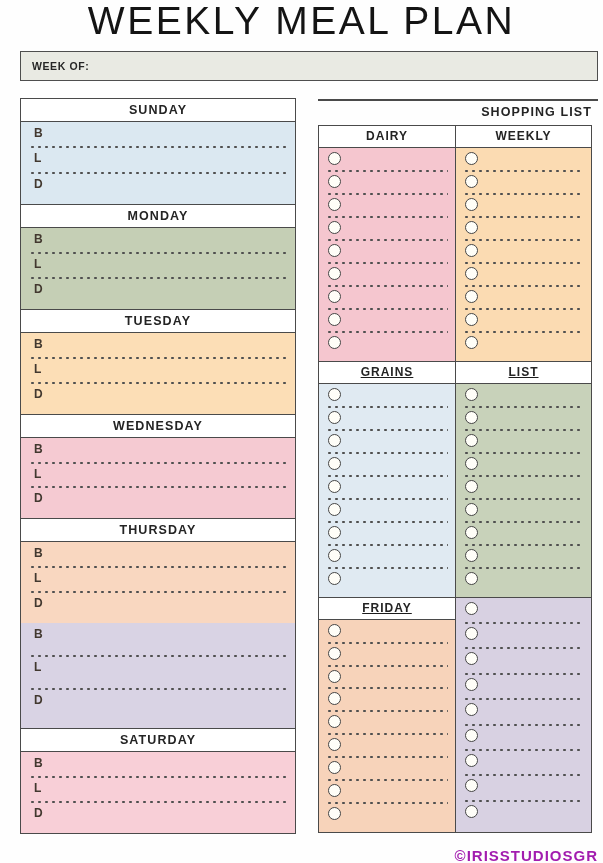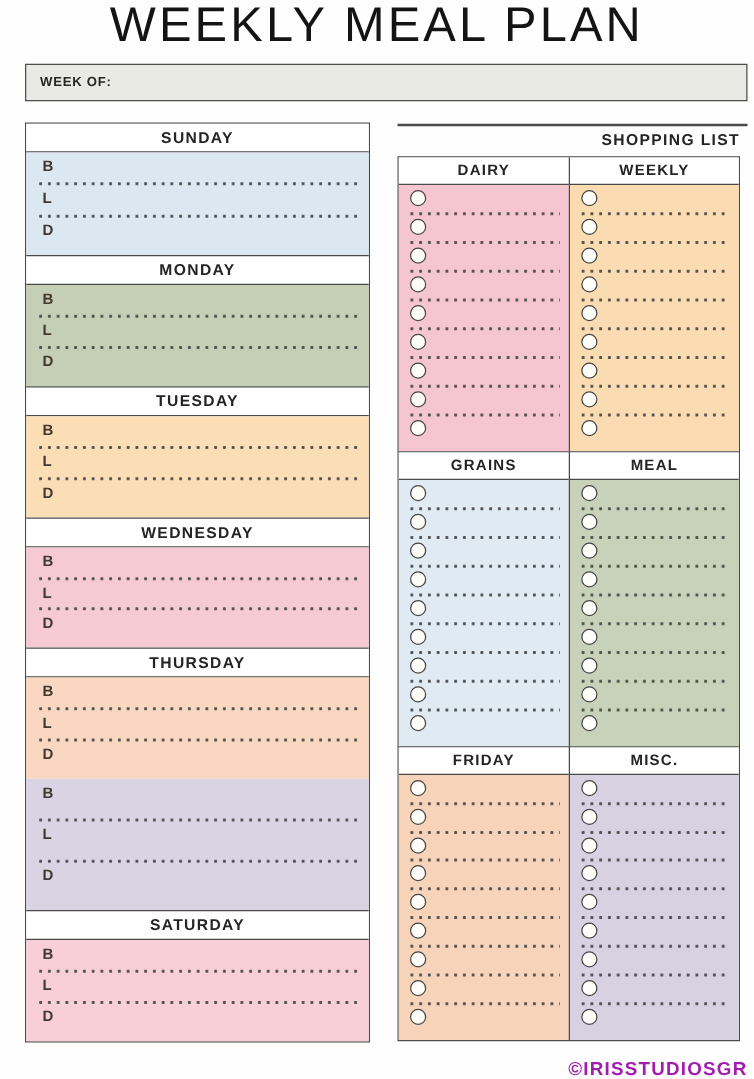--- a/index.html
+++ b/index.html
@@ -76,21 +76,21 @@
   .shop-grid {
     position:absolute; left:318px; top:125px; width:274px; height:708px;
     border:1.6px solid #4a4a4a;
     display:grid;
     grid-template-columns:1fr 1fr;
     grid-auto-rows:1fr;
     background:#fff;
   }
   .cat-cell { display:flex; flex-direction:column; min-height:0; min-width:0; }
   .cat-cell:nth-child(even) { border-left:1.6px solid #4a4a4a; }
-  .cat-cell:nth-child(n+3) { border-top:1.6px solid #4a4a4a; }
+  .cat-cell:nth-child(n+3) { border-top:1.6px solid #4a4a4a;text-decoration:underline; }
   .cat-header {
     flex:0 0 21px; line-height:21px;
     background:#ffffff;
     border-bottom:1.6px solid #4a4a4a;
     text-align:center;
     font-size:12px; font-weight:700; letter-spacing:1px;
     color:#242424;
   }
   .cat-body {
     flex:1; min-height:0;
@@ -361,21 +361,21 @@
           <span class="circle"></span>
           <span class="dotline"></span>
         </div>
         <div class="item-row">
           <span class="circle"></span>
         </div>
       </div>
   </div>
 
   <div class="cat-cell">
-    <div class="cat-header">MEAL</div>
+    <div class="cat-header">LIST</div>
     <div class="cat-body" style="background-color: rgb(200, 210, 186);">
         <div class="item-row">
           <span class="circle"></span>
           <span class="dotline"></span>
         </div>
         <div class="item-row">
           <span class="circle"></span>
           <span class="dotline"></span>
         </div>
         <div class="item-row">
@@ -443,21 +443,20 @@
           <span class="circle"></span>
           <span class="dotline"></span>
         </div>
         <div class="item-row">
           <span class="circle"></span>
         </div>
       </div>
   </div>
 
   <div class="cat-cell">
-    <div class="cat-header">MISC.</div>
     <div class="cat-body" style="background-color: rgb(216, 209, 226);">
         <div class="item-row">
           <span class="circle"></span>
           <span class="dotline"></span>
         </div>
         <div class="item-row">
           <span class="circle"></span>
           <span class="dotline"></span>
         </div>
         <div class="item-row">

